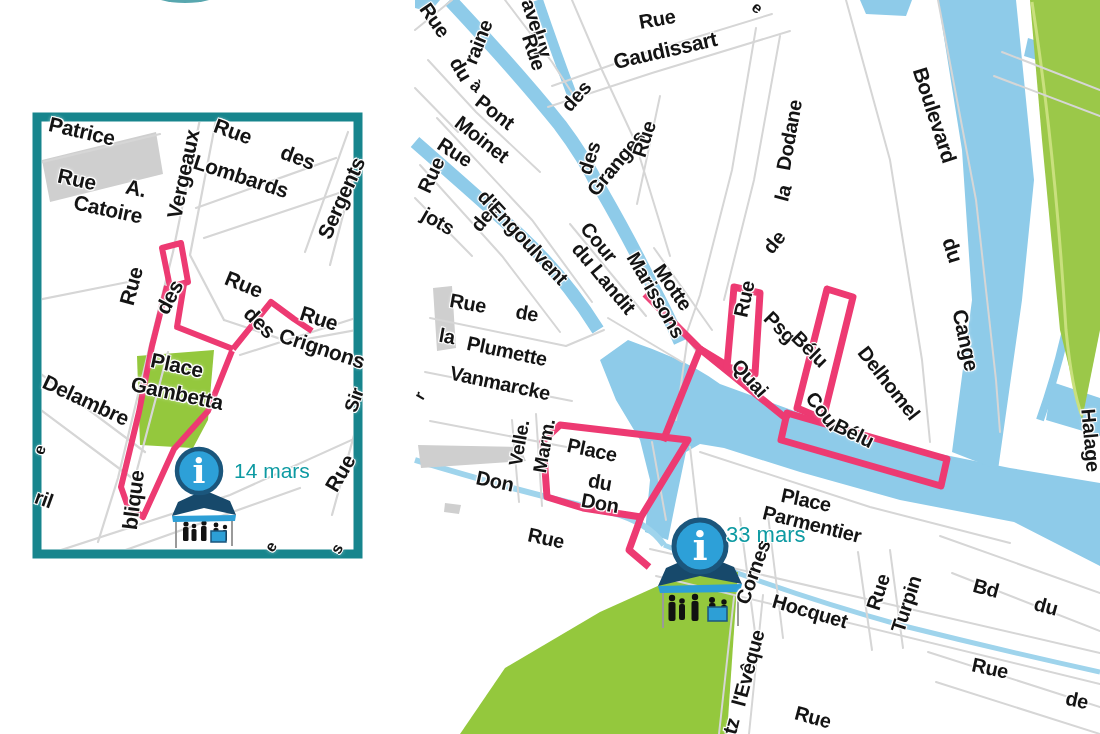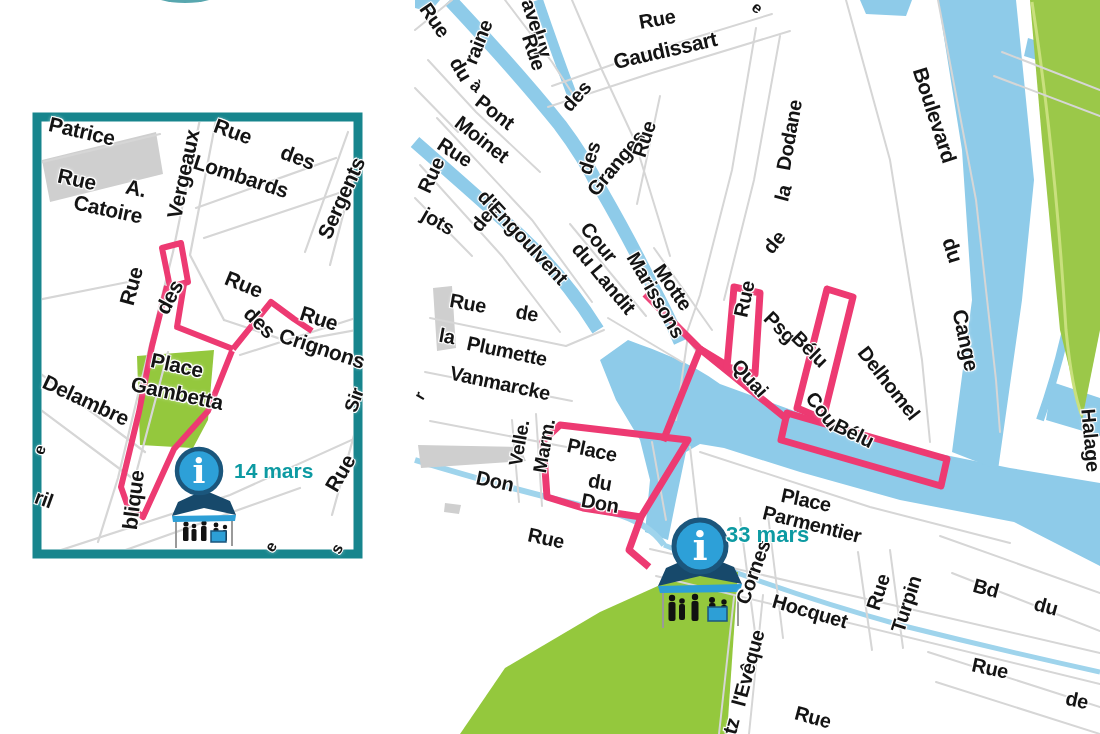--- a/index.html
+++ b/index.html
@@ -4,21 +4,21 @@
 <style>
   html,body{margin:0;padding:0;}
   body{width:1100px;height:734px;overflow:hidden;background:#ffffff;
        font-family:"Liberation Sans",sans-serif;position:relative;}
   .stage{position:absolute;inset:0;width:1100px;height:734px;}
   svg.canvas{position:absolute;left:0;top:0;}
   .labelhost{position:absolute;inset:0;pointer-events:none;}
   .maplabel{position:absolute;font-weight:700;color:#141414;white-space:nowrap;
       letter-spacing:-0.4px;line-height:1;
       text-shadow:-1px -1px 0 #fff,1px -1px 0 #fff,-1px 1px 0 #fff,1px 1px 0 #fff,0 0 4px #fff;}
-  .datelabel{position:absolute;font-weight:700;color:#0d9aa2;font-size:21px;white-space:nowrap;
+  .datelabel{position:absolute;font-weight:400;color:#0d9aa2;font-size:21px;white-space:nowrap;
       text-shadow:-1px -1px 0 #fff,1px -1px 0 #fff,-1px 1px 0 #fff,1px 1px 0 #fff;}
   .infoglyph{font-family:"DejaVu Serif",serif;font-weight:700;fill:#ffffff;}
 </style>
 </head>
 <body>
 
 <div class="stage">
 
 <svg class="canvas" width="1100" height="734" viewBox="0 0 1100 734">
 

